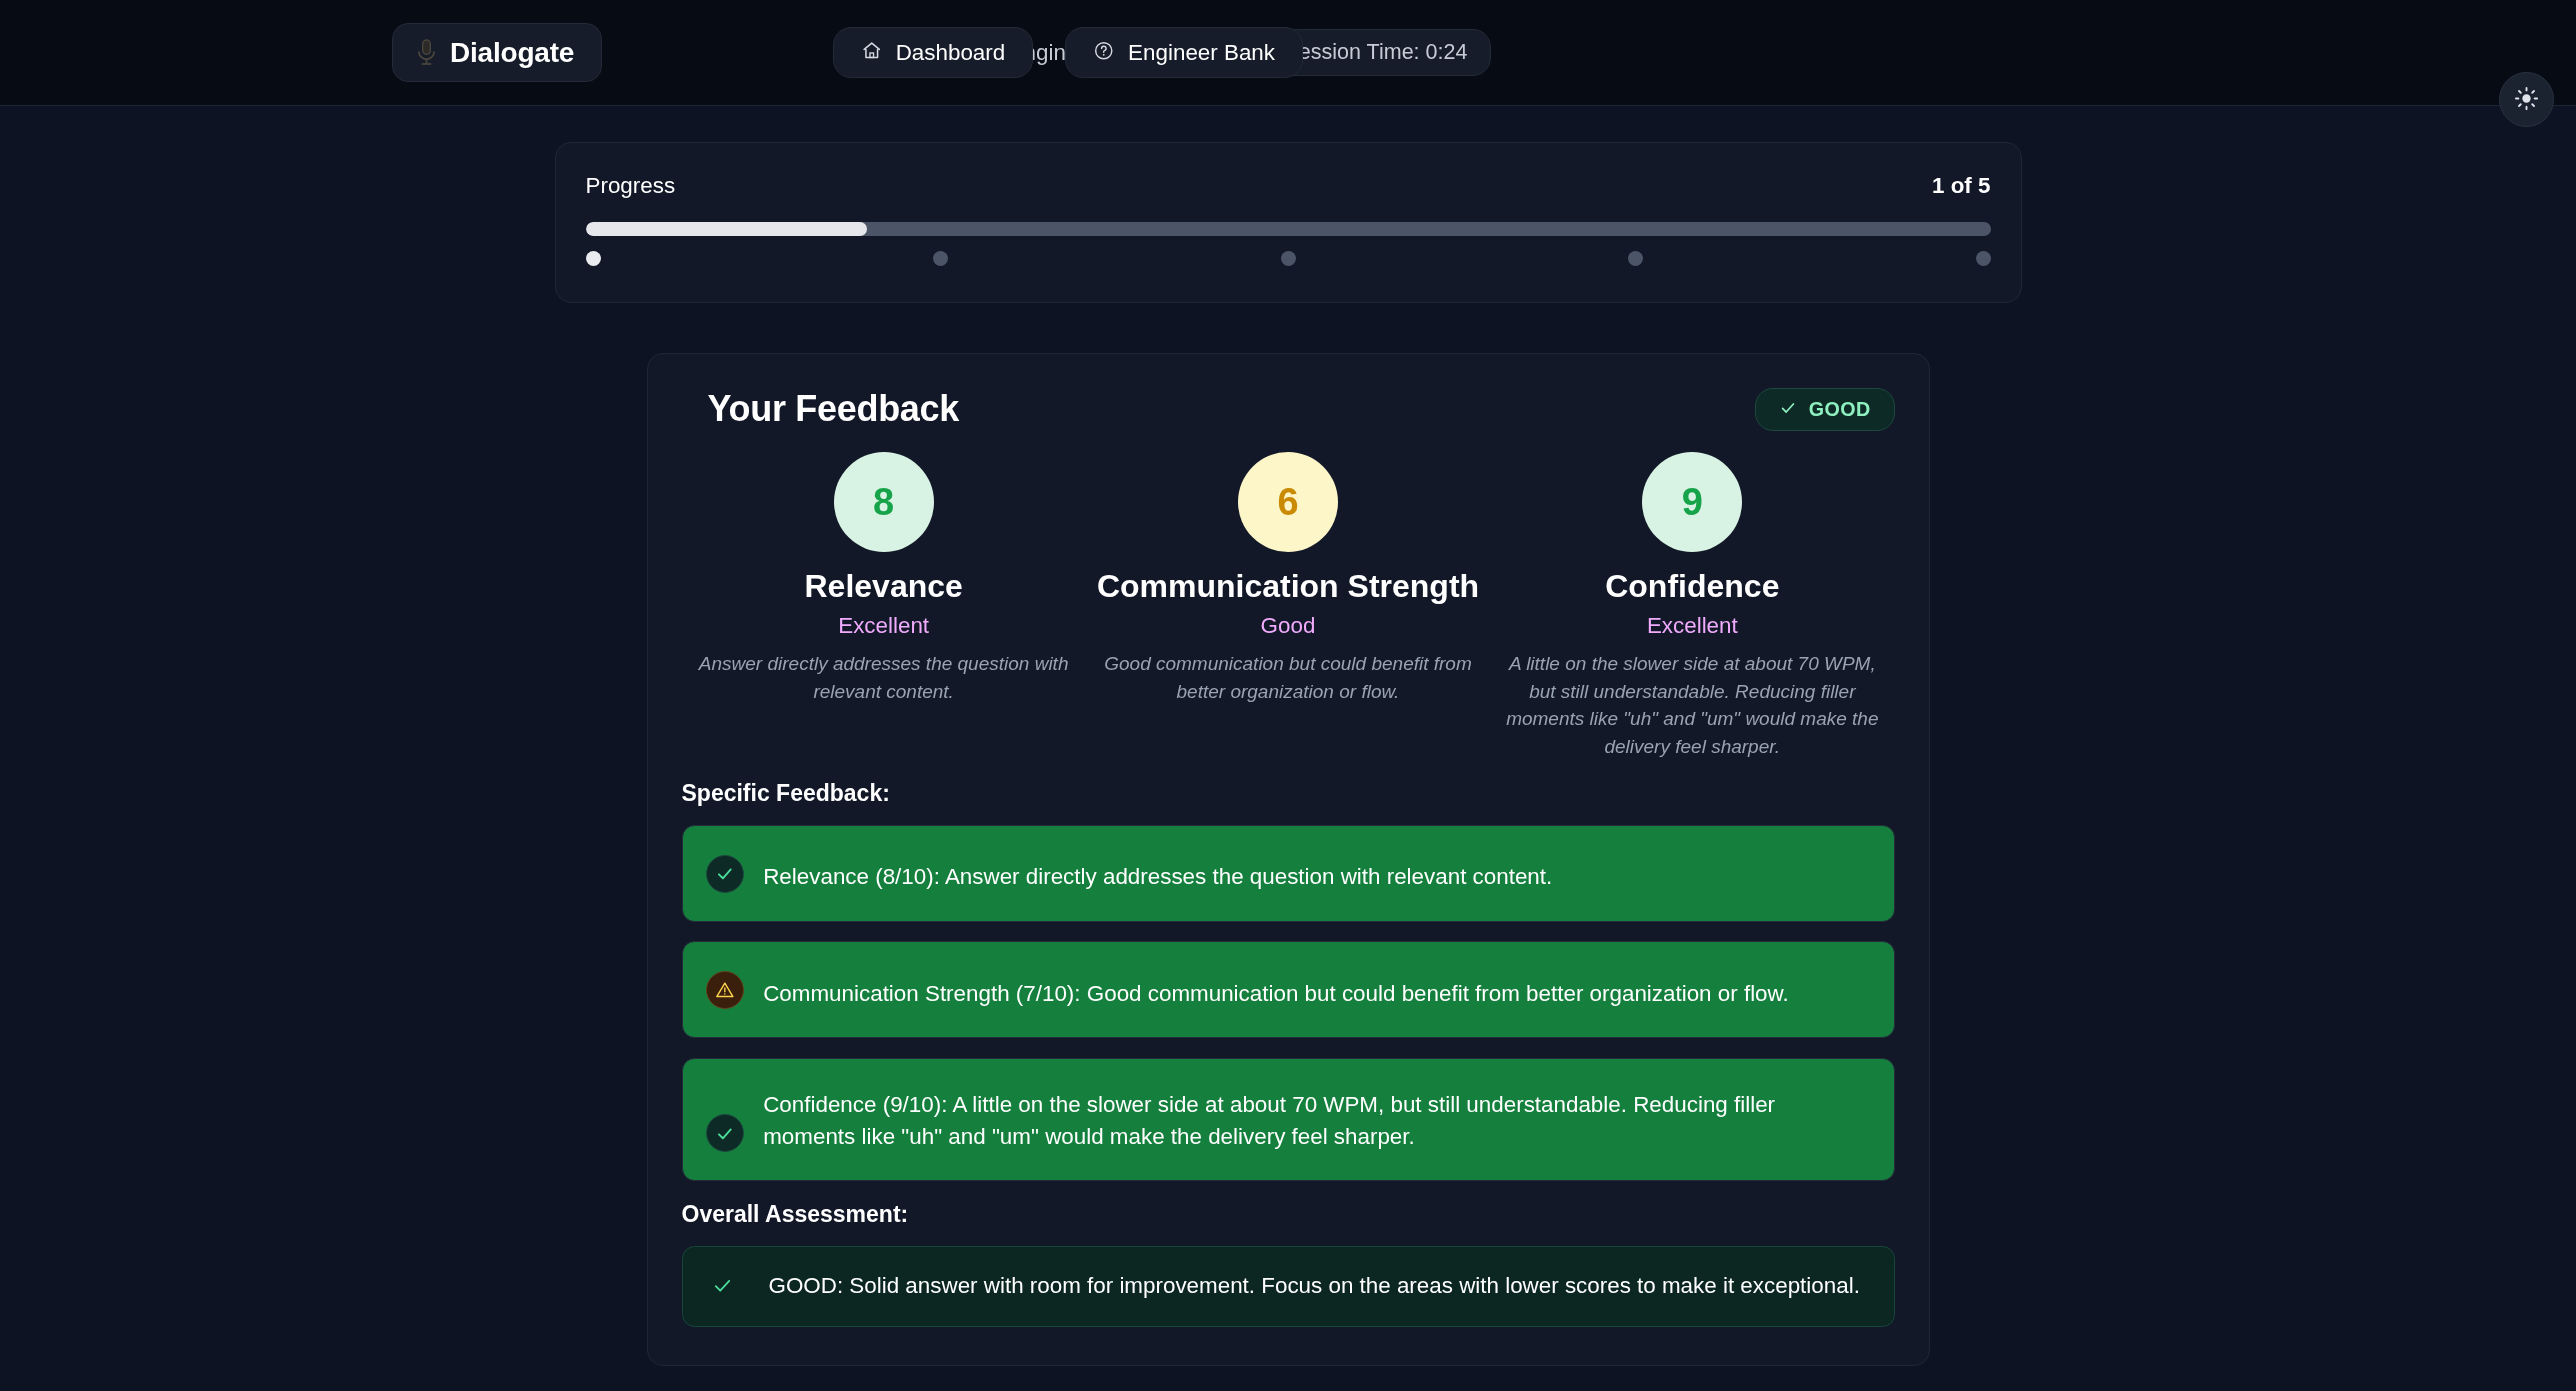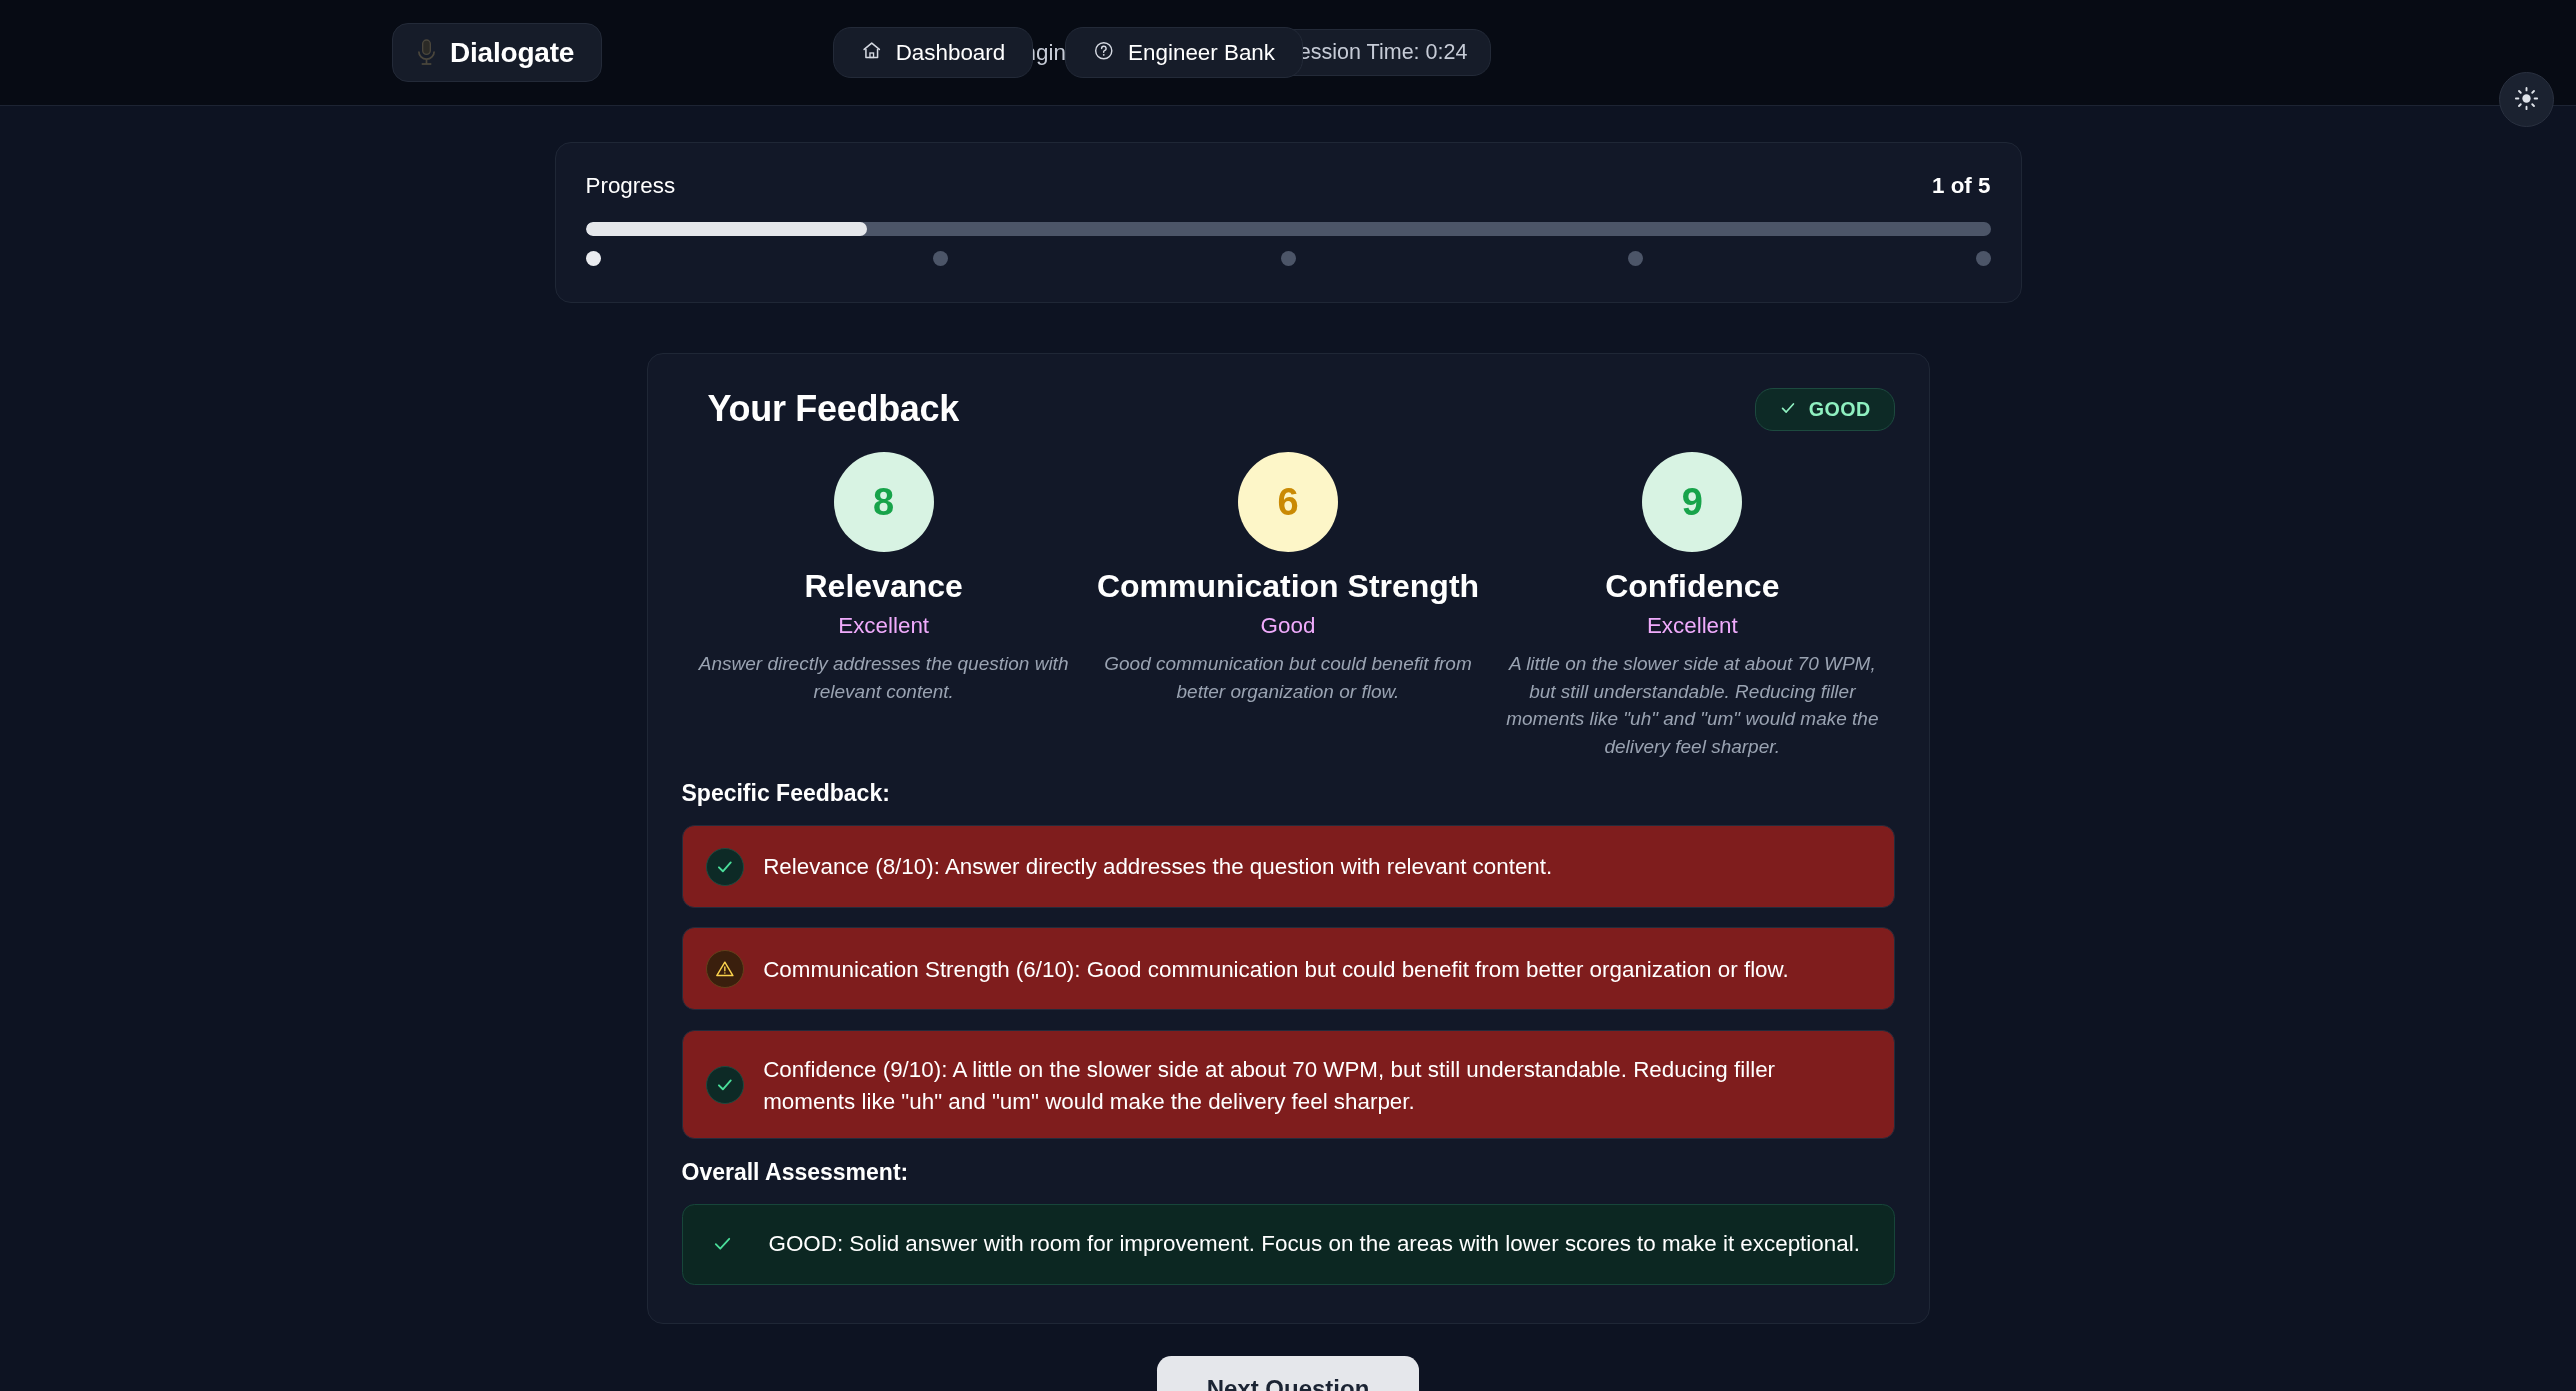--- a/index.html
+++ b/index.html
@@ -243,26 +243,26 @@
 
   .section-label {
     font-size: 23px;
     font-weight: bold;
     color: #ffffff;
     margin: 19.7px 0 18px 0;
   }
 
   .fb-row {
     display: flex;
-    align-items: center;
+    align-items: flex-end;
     gap: 19.7px;
-    background: #7f1d1d;
+    background: #15803d;
     border: 0.9px solid #242b3b;
     border-radius: 12.5px;
-    padding: 21px 23px;
+    padding: 28px 23px;
     margin-bottom: 19.7px;
     min-height: 70px;
   }
   .fb-icon {
     flex: 0 0 auto;
     width: 38px;
     height: 38px;
     border-radius: 50%;
     display: flex;
     align-items: center;
@@ -454,21 +454,21 @@
           <span class="fb-text">Relevance (8/10): Answer directly addresses the question with relevant content.</span>
         </div>
         <div class="fb-row">
           <span class="fb-icon warn">
             <svg width="19.7" height="19.7" viewBox="0 0 22 22" fill="none">
               <path d="M11 3.5 20 18.5H2L11 3.5Z" stroke="#fcd34d" stroke-width="1.6" stroke-linejoin="round" fill="none"></path>
               <line x1="11" y1="9" x2="11" y2="13.2" stroke="#fcd34d" stroke-width="1.6" stroke-linecap="round"></line>
               <circle cx="11" cy="15.6" r="0.9" fill="#fcd34d"></circle>
             </svg>
           </span>
-          <span class="fb-text">Communication Strength (6/10): Good communication but could benefit from better organization or flow.</span>
+          <span class="fb-text">Communication Strength (7/10): Good communication but could benefit from better organization or flow.</span>
         </div>
         <div class="fb-row">
           <span class="fb-icon ok">
             <svg width="19.7" height="19.7" viewBox="0 0 20 20" fill="none">
               <path d="M4 10.5 8 14.5 16 5.5" stroke="#4ade9a" stroke-width="1.9" stroke-linecap="round" stroke-linejoin="round"></path>
             </svg>
           </span>
           <span class="fb-text">Confidence (9/10): A little on the slower side at about 70 WPM, but still understandable. Reducing filler moments like "uh" and "um" would make the delivery feel sharper.</span>
         </div>
       </div>

